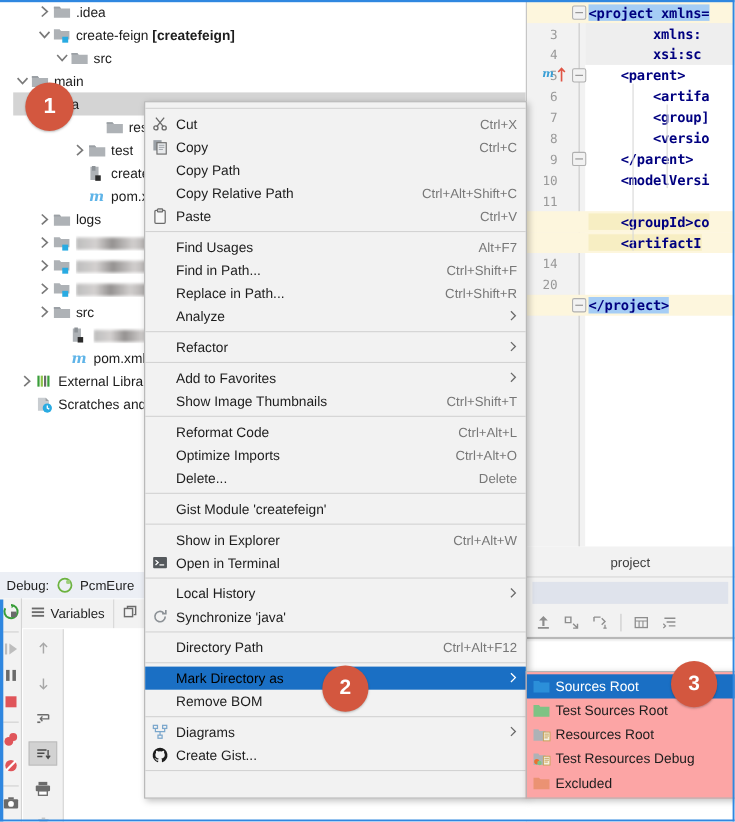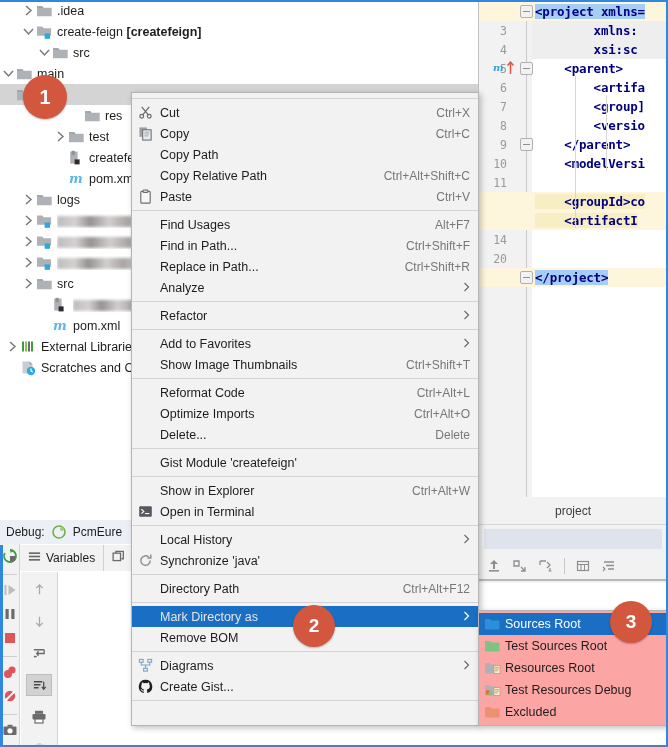--- a/index.html
+++ b/index.html
@@ -15,21 +15,21 @@
   }
   #root { position: relative; width: 668px; height: 747px; overflow: hidden; background:#fff; }
 
   
   #tree-panel {
     position: absolute; left: 0; top: 0; width: 478px; height: 520px;
     background: #ffffff; overflow: hidden;
   }
   .tree-row {
     position: relative; height: 21px; display: flex; align-items: center;
-    white-space: nowrap; font-size: 12.5px; padding-left: 0;
+    white-space: nowrap; font-size: 12.5px; padding-left: 0; margin-left: 12px;
   }
   .tree-row.selected { background: #d4d4d4; }
   .twisty {
     width: 16px; flex: 0 0 16px; text-align: center;
     color: #6e6e6e; font-size: 10px; line-height: 1;
   }
   .twisty svg { display:block; margin:auto; }
   .ic { flex: 0 0 auto; width: 18px; height: 16px; margin-right: 3px; position: relative; }
   .ic svg { display: block; }
   .tlabel { overflow: hidden; }
@@ -139,21 +139,21 @@
     z-index: 50;
   }
   .mi {
     position: relative; height: 21px; display: flex; align-items: center;
     padding-left: 28px; padding-right: 8px; font-size: 12.5px; color: #1d1d1d;
     white-space: nowrap;
   }
   .mi .mi-ic { position: absolute; left: 6px; top: 50%; transform: translateY(-50%); width: 16px; height: 16px; }
   .mi .acc { margin-left: auto; color: #777777; font-size: 12px; padding-left: 14px; }
   .mi .arw { margin-left: auto; color: #6b6b6b; font-size: 12px; padding-left: 10px; }
-  .mi.hl { background: #1a6fc4; color: #e5e5e5; }
+  .mi.hl { background: #1a6fc4; color: #000000; }
   .mi.hl .arw { color: #ffffff; }
   .msep { height: 1px; background: #d3d3d3; margin: 3px 0; }
 
   
   #submenu {
     position: absolute; left: 478px; top: 610px; width: 224px;
     background: #fca5a5; border: 1px solid #b4b4b4;
     box-shadow: 2px 2px 6px rgba(0,0,0,.25);
     padding: 2px 0; z-index: 60;
   }

